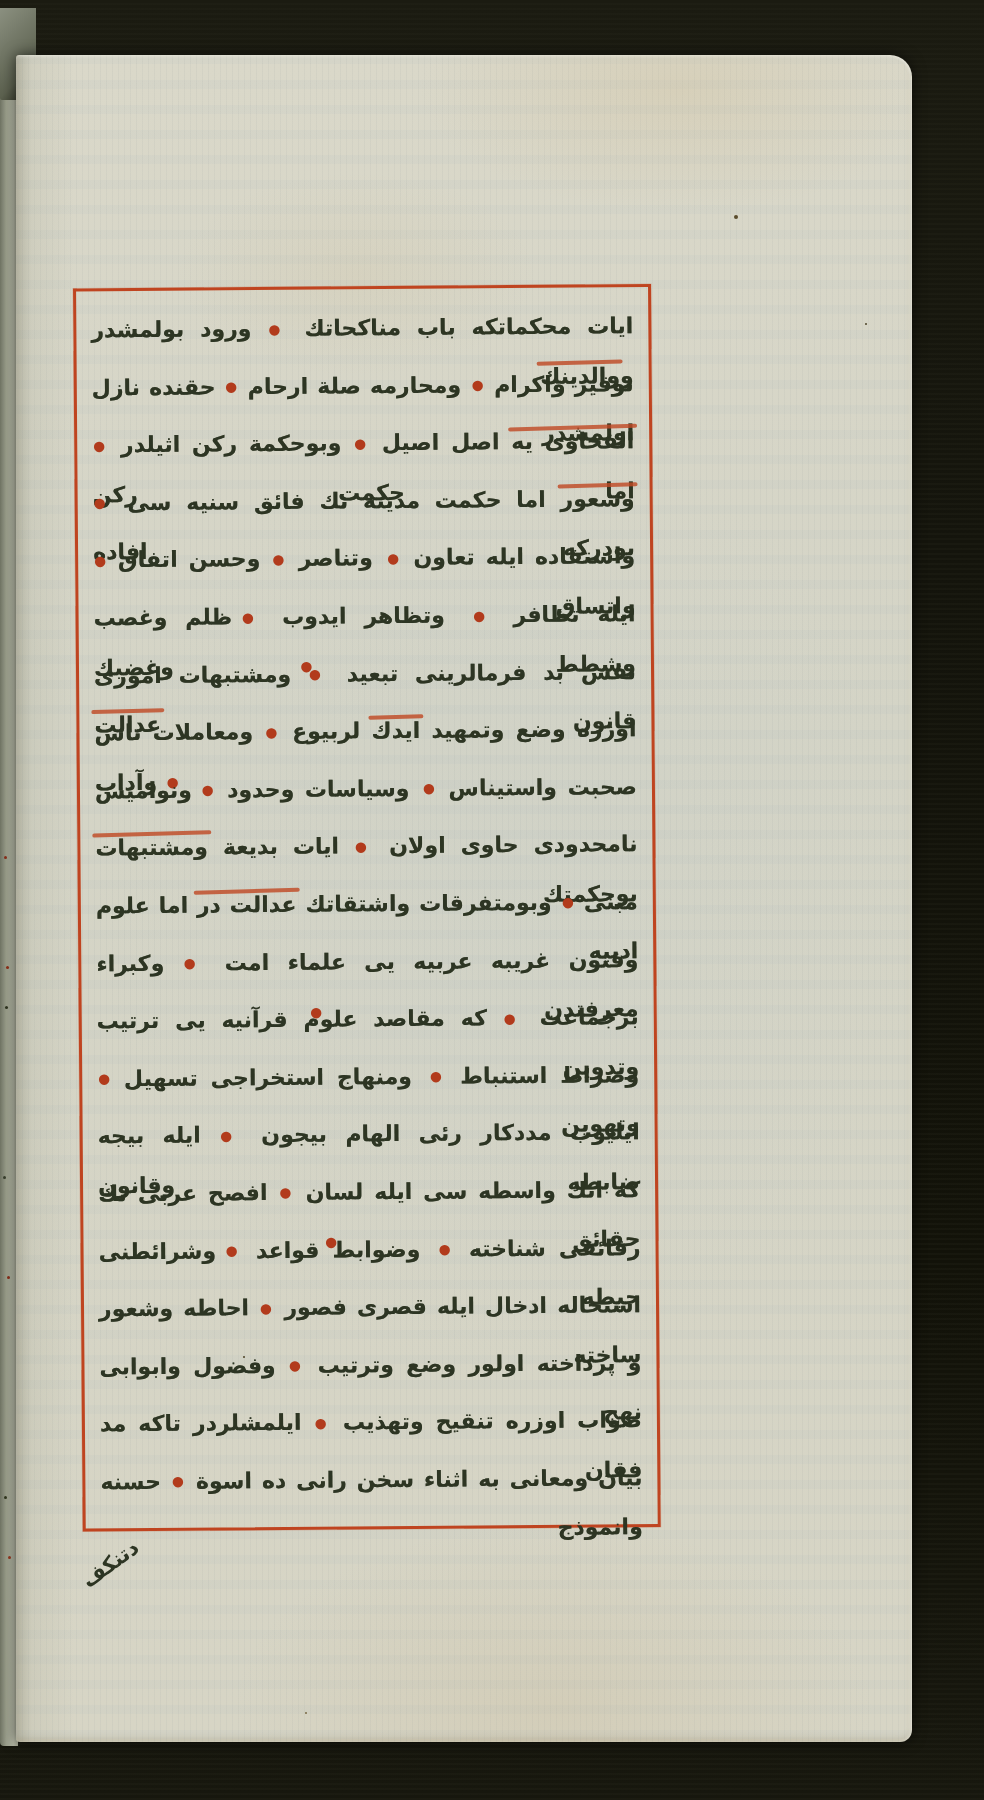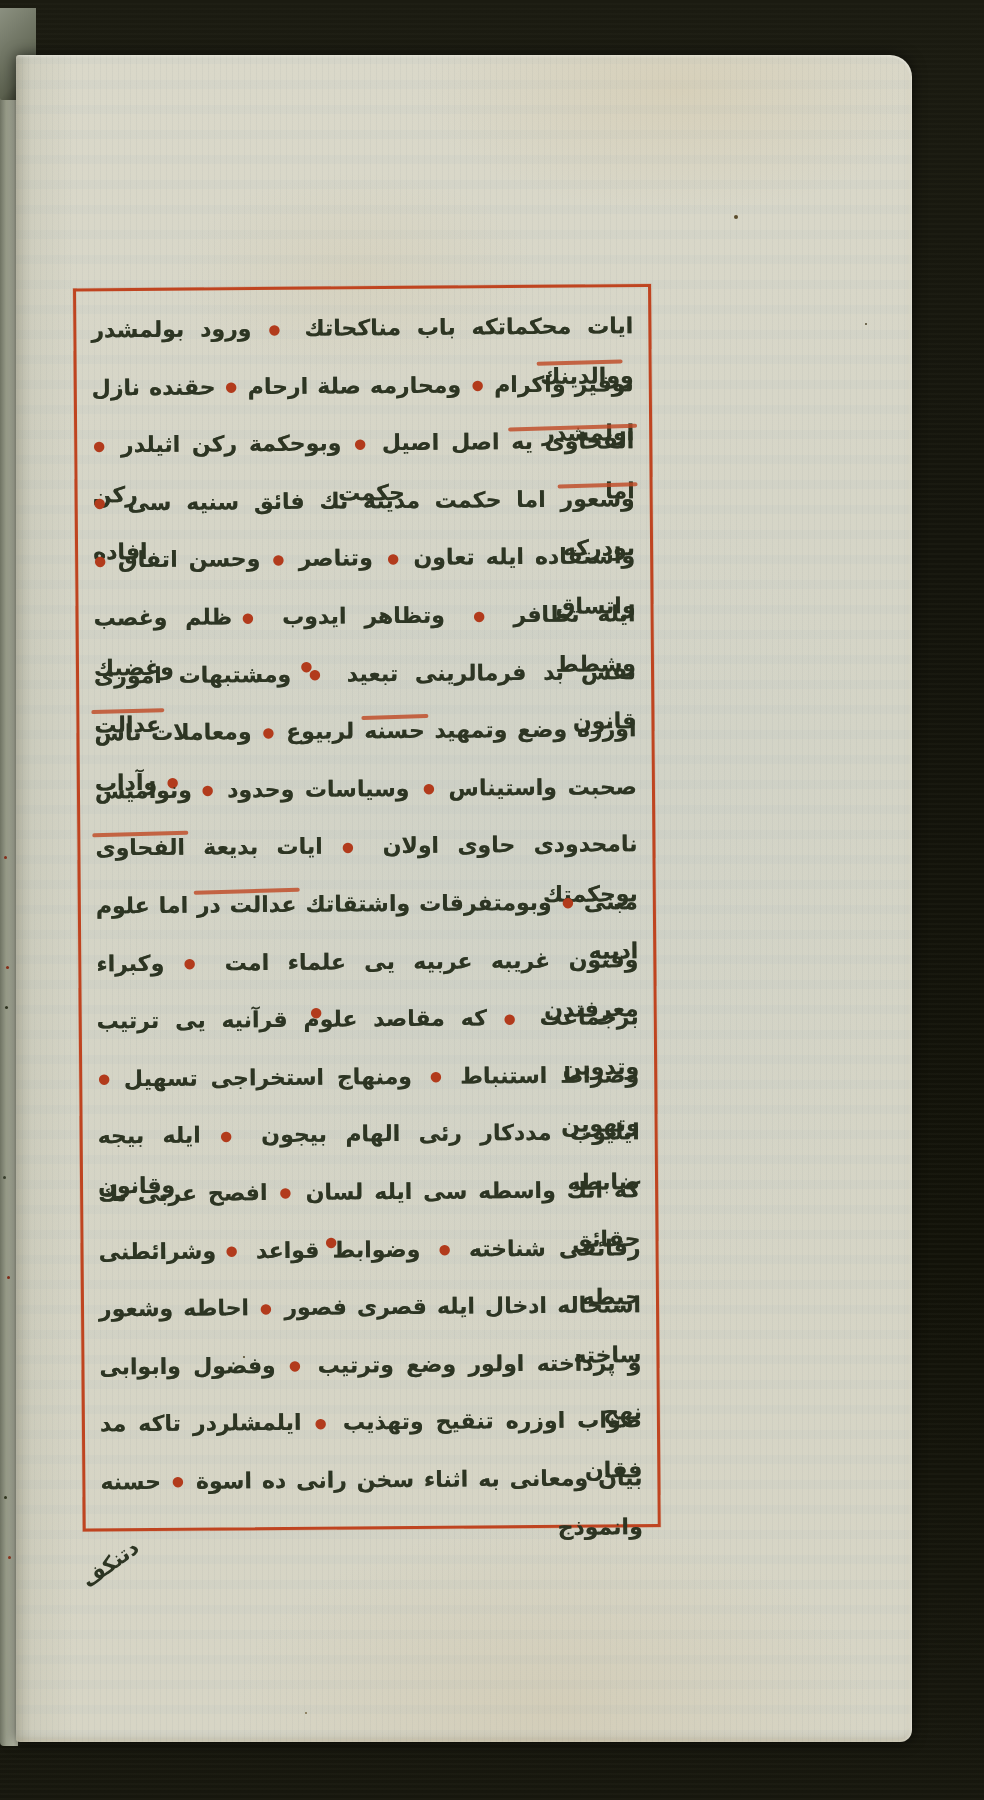--- a/index.html
+++ b/index.html
@@ -94,23 +94,23 @@
   <div id="ink-specks"></div>
 
   <div id="frame">
     <div class="text-line">ايات محكماتكه باب مناكحاتك <span class="rub-dot">●</span> ورود بولمشدر و<span class="rub-line">والدينك</span></div>
     <div class="text-line">توقير واكرام <span class="rub-dot">●</span> ومحارمه صلة ارحام <span class="rub-dot">●</span> حقنده نازل اولمشدر</div>
     <div class="text-line"><span class="rub-line">الفحاوى يه</span> اصل اصيل <span class="rub-dot">●</span> وبوحكمة ركن اثيلدر <span class="rub-dot">●</span> اما حكمت ركن</div>
     <div class="text-line"><span class="rub-line">وشعور</span> اما حكمت مدينه نك فائق سنيه سى <span class="rub-dot">●</span> بودركه افاده</div>
     <div class="text-line">واستفاده ايله تعاون <span class="rub-dot">●</span> وتناصر <span class="rub-dot">●</span> وحسن اتفاق <span class="rub-dot">●</span> واتساق</div>
     <div class="text-line">ايله تظافر <span class="rub-dot">●</span> وتظاهر ايدوب <span class="rub-dot">●</span> ظلم وغصب وشطط <span class="rub-dot">●</span> وغضبك</div>
     <div class="text-line">نفس بد فرمالرينى تبعيد <span class="rub-dot">●</span> ومشتبهات امورى قانون <span class="rub-line">عدالت</span></div>
-    <div class="text-line">اوزره وضع وتمهيد <span class="rub-line">حسنه</span> لربيوع <span class="rub-dot">●</span> ومعاملات ناس <span class="rub-dot">●</span> وآداب</div>
+    <div class="text-line">اوزره وضع وتمهيد <span class="rub-line">ايدك</span> لربيوع <span class="rub-dot">●</span> ومعاملات ناس <span class="rub-dot">●</span> وآداب</div>
     <div class="text-line">صحبت واستيناس <span class="rub-dot">●</span> وسياسات وحدود <span class="rub-dot">●</span> ونواميس</div>
-    <div class="text-line">نامحدودى حاوى اولان <span class="rub-dot">●</span> ايات بديعة <span class="rub-line">الفحاوى</span> بوحكمتك</div>
+    <div class="text-line">نامحدودى حاوى اولان <span class="rub-dot">●</span> ايات بديعة <span class="rub-line">ومشتبهات</span> بوحكمتك</div>
     <div class="text-line">مبنى <span class="rub-dot">●</span> وبومتفرقات واشتقاتك <span class="rub-line">عدالت در</span> اما علوم ادبيه</div>
     <div class="text-line">وفنون غريبه عربيه يى علماء امت <span class="rub-dot">●</span> وكبراء معرفتدن <span class="rub-dot">●</span></div>
     <div class="text-line">برجماعت <span class="rub-dot">●</span> كه مقاصد علوم قرآنيه يى ترتيب وتدوين</div>
     <div class="text-line">وصراط استنباط <span class="rub-dot">●</span> ومنهاج استخراجى تسهيل <span class="rub-dot">●</span> وتهوين</div>
     <div class="text-line">ايليوب مددكار رئى الهام بيجون <span class="rub-dot">●</span> ايله بيجه ضابطه وقانون</div>
     <div class="text-line">كه انك واسطه سى ايله لسان <span class="rub-dot">●</span> افصح عربى نك حقائق <span class="rub-dot">●</span></div>
     <div class="text-line">رقائقى شناخته <span class="rub-dot">●</span> وضوابط قواعد <span class="rub-dot">●</span> وشرائطنى حيطه</div>
     <div class="text-line">استحاله ادخال ايله قصرى فصور <span class="rub-dot">●</span> احاطه وشعور ساخته</div>
     <div class="text-line">و پرداخته اولور وضع وترتيب <span class="rub-dot">●</span> وفضول وابوابى نهج</div>
     <div class="text-line">صواب اوزره تنقيح وتهذيب <span class="rub-dot">●</span> ايلمشلردر تاكه مد فقان</div>

